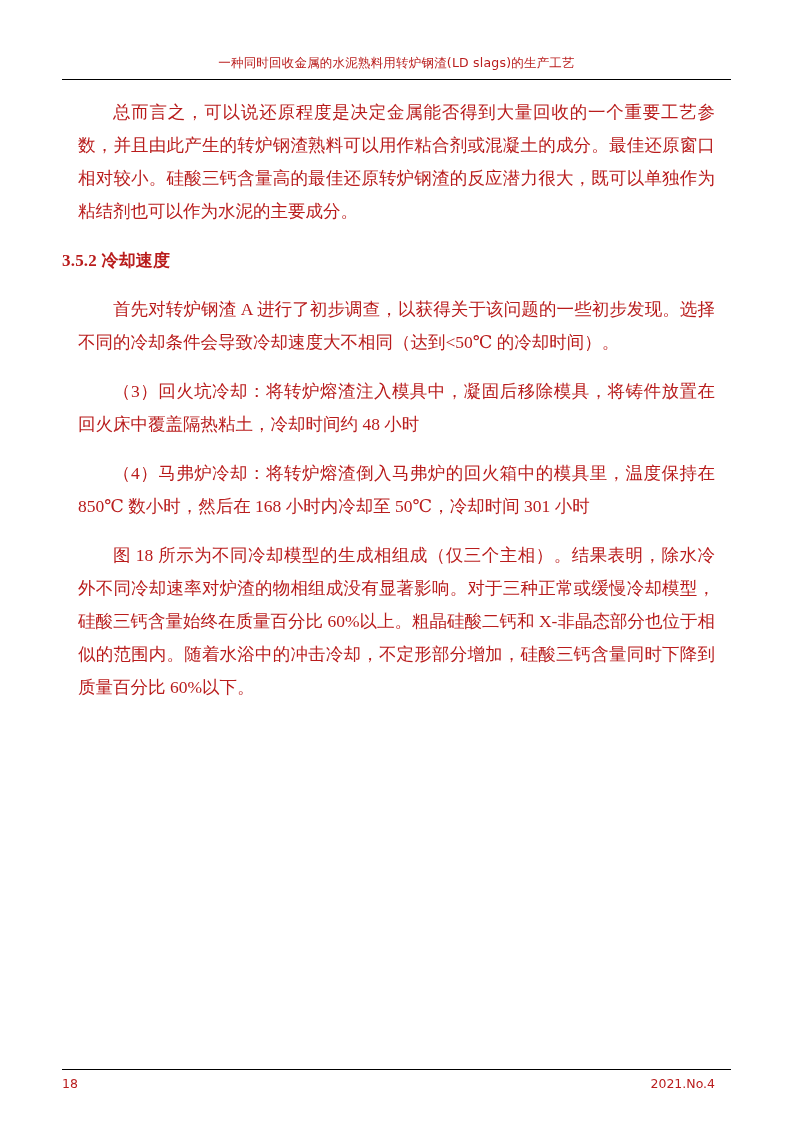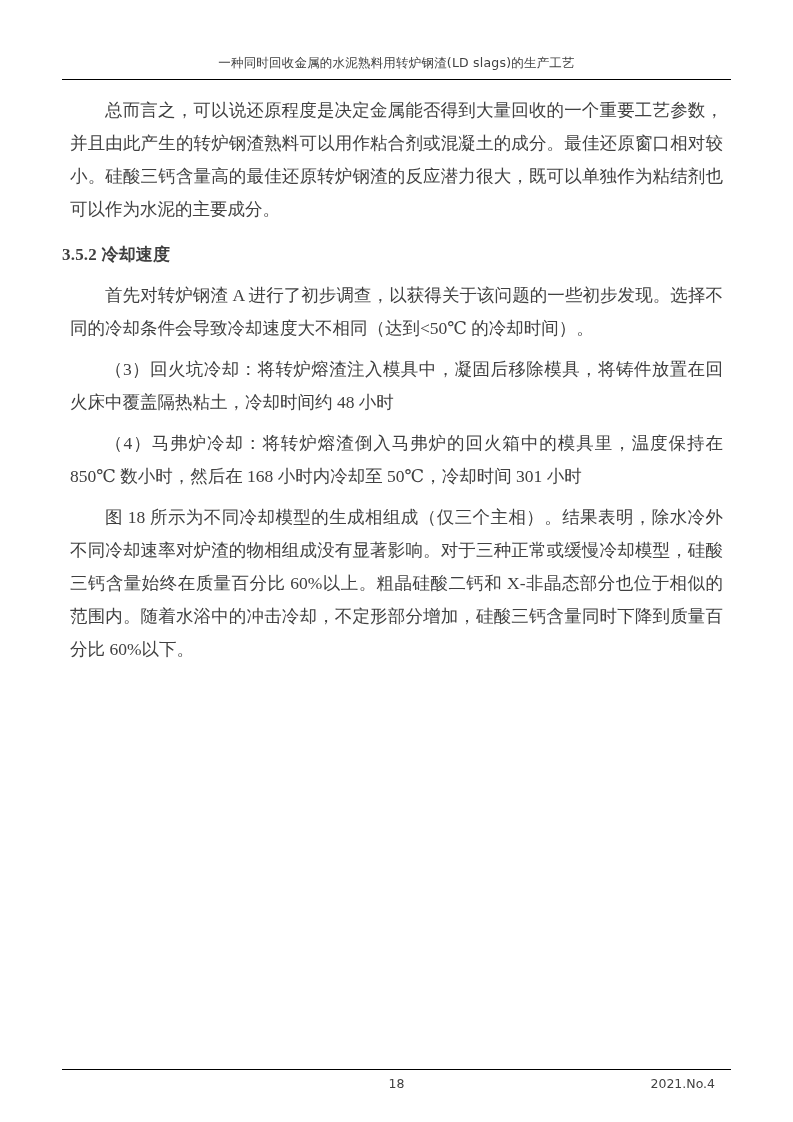--- a/index.html
+++ b/index.html
@@ -7,21 +7,21 @@
     padding: 0;
     background: #b0b0b0;
   }
   .page {
     width: 793px;
     height: 1122px;
     background: #ffffff;
     position: relative;
     box-sizing: border-box;
     font-family: "Liberation Serif", "DejaVu Serif", serif;
-    color: #404040;
+    color: #b91c1c;
     overflow: hidden;
   }
   .page-inner {
     position: absolute;
     left: 62px;
     right: 62px;
     top: 54px;
     bottom: 40px;
   }
   
@@ -39,21 +39,21 @@
     margin-bottom: 14px;
   }
   
   .body {
     font-size: 17.5px;
     line-height: 33px;
     text-align: justify;
     text-justify: inter-ideograph;
   }
   p.para {
-    margin: 8px;
+    margin: 16px;
     text-indent: 2em;
   }
   h3.section {
     margin: 12px 0 4px 0;
     font-size: 17px;
     font-weight: bold;
     font-family: Liberation Serif, serif;
     letter-spacing: 0.2px;
   }
   
@@ -69,21 +69,21 @@
   }
   .footer-row {
     position: relative;
     height: 18px;
     font-size: 12.5px;
     font-family: "DejaVu Sans", "Liberation Sans", sans-serif;
   }
   .footer-page {
     position: absolute;
     left: 0; right: 0;
-    text-align: center;
+    text-align: left;
   }
   .footer-issue {
     position: absolute;
     right: 16px;
     top: 0;
   }
 </style>
 </head>
 <body>
 

